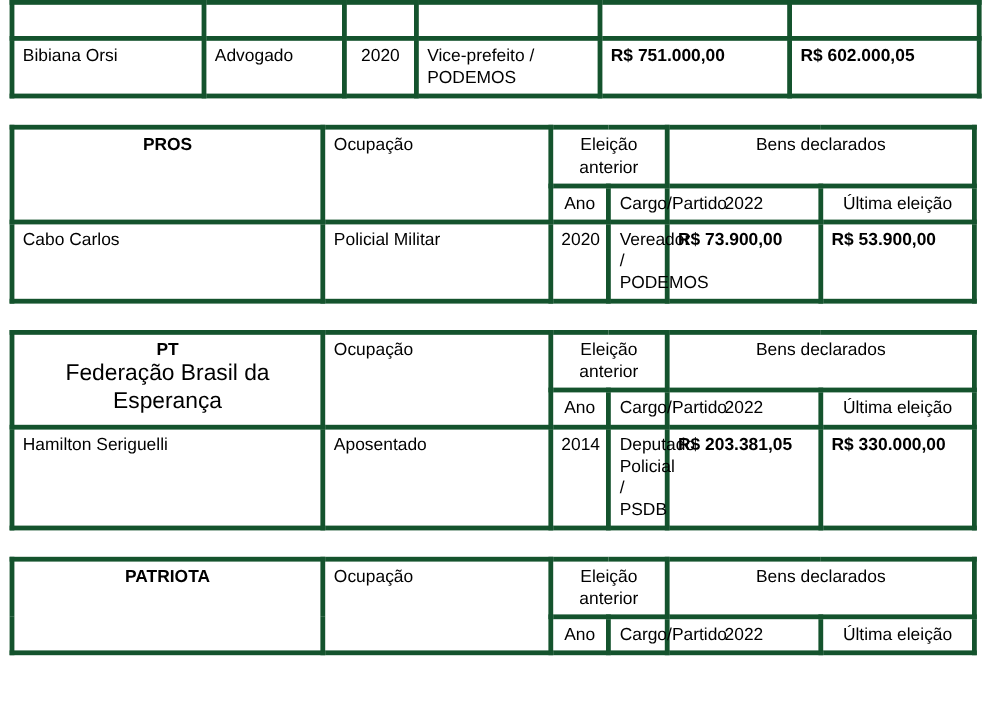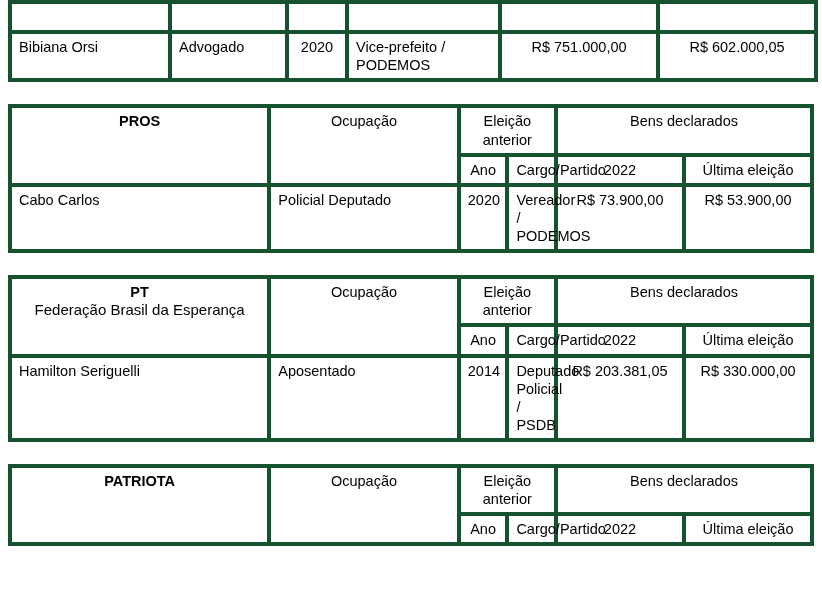--- a/index.html
+++ b/index.html
@@ -29,40 +29,40 @@
   }
   table.party-table td {
     border: 4px solid #14532d;
     padding: 4px 7px;
     font-size: 14.5px;
     line-height: 1.25;
     vertical-align: top;
     box-sizing: border-box;
   }
   .c0 { width: 160px; }
-  .c1 { width: 117px; text-align: center; }
+  .c1 { width: 117px; }
   .c2 { width: 60px; }
   .c3 { width: 153px; }
   .c4 { width: 158px; }
   .c5 { width: 158px; }
 
   .party-name {
     text-align: center;
     font-weight: bold;
     padding-top: 7px;
   }
   .party-sub {
     display: block;
     font-weight: normal;
     text-align: center;
-    font-size: 15px;
+    font-size: 19px;
     line-height: 1.2;
   }
   .ctr { text-align: center; }
-  .rgt { text-align: center; }
+  .rgt { text-align: left; font-weight: bold; }
   .lft { text-align: left; }
   .spacer { height: 22px; }
   .hidden-b { visibility: hidden; }
 </style>
 </head>
 <body>
 
 <div class="page">
 
   <table class="party-table">
@@ -99,21 +99,21 @@
       <td class="c4 ctr" colspan="2">Bens declarados</td>
     </tr>
     <tr>
       <td class="c2 ctr">Ano</td>
       <td class="c3 ctr">Cargo/Partido</td>
       <td class="c4 ctr">2022</td>
       <td class="c5 ctr">Última eleição</td>
     </tr>
     <tr>
       <td class="c0 lft">Cabo Carlos</td>
-      <td class="c1 lft">Policial Deputado</td>
+      <td class="c1 lft">Policial Militar</td>
       <td class="c2 ctr">2020</td>
       <td class="c3 lft">Vereador / PODEMOS</td>
       <td class="c4 rgt">R$ 73.900,00</td>
       <td class="c5 rgt">R$ 53.900,00</td>
     </tr>
   </tbody>
     </table>
 
   <div class="spacer"></div>
 

